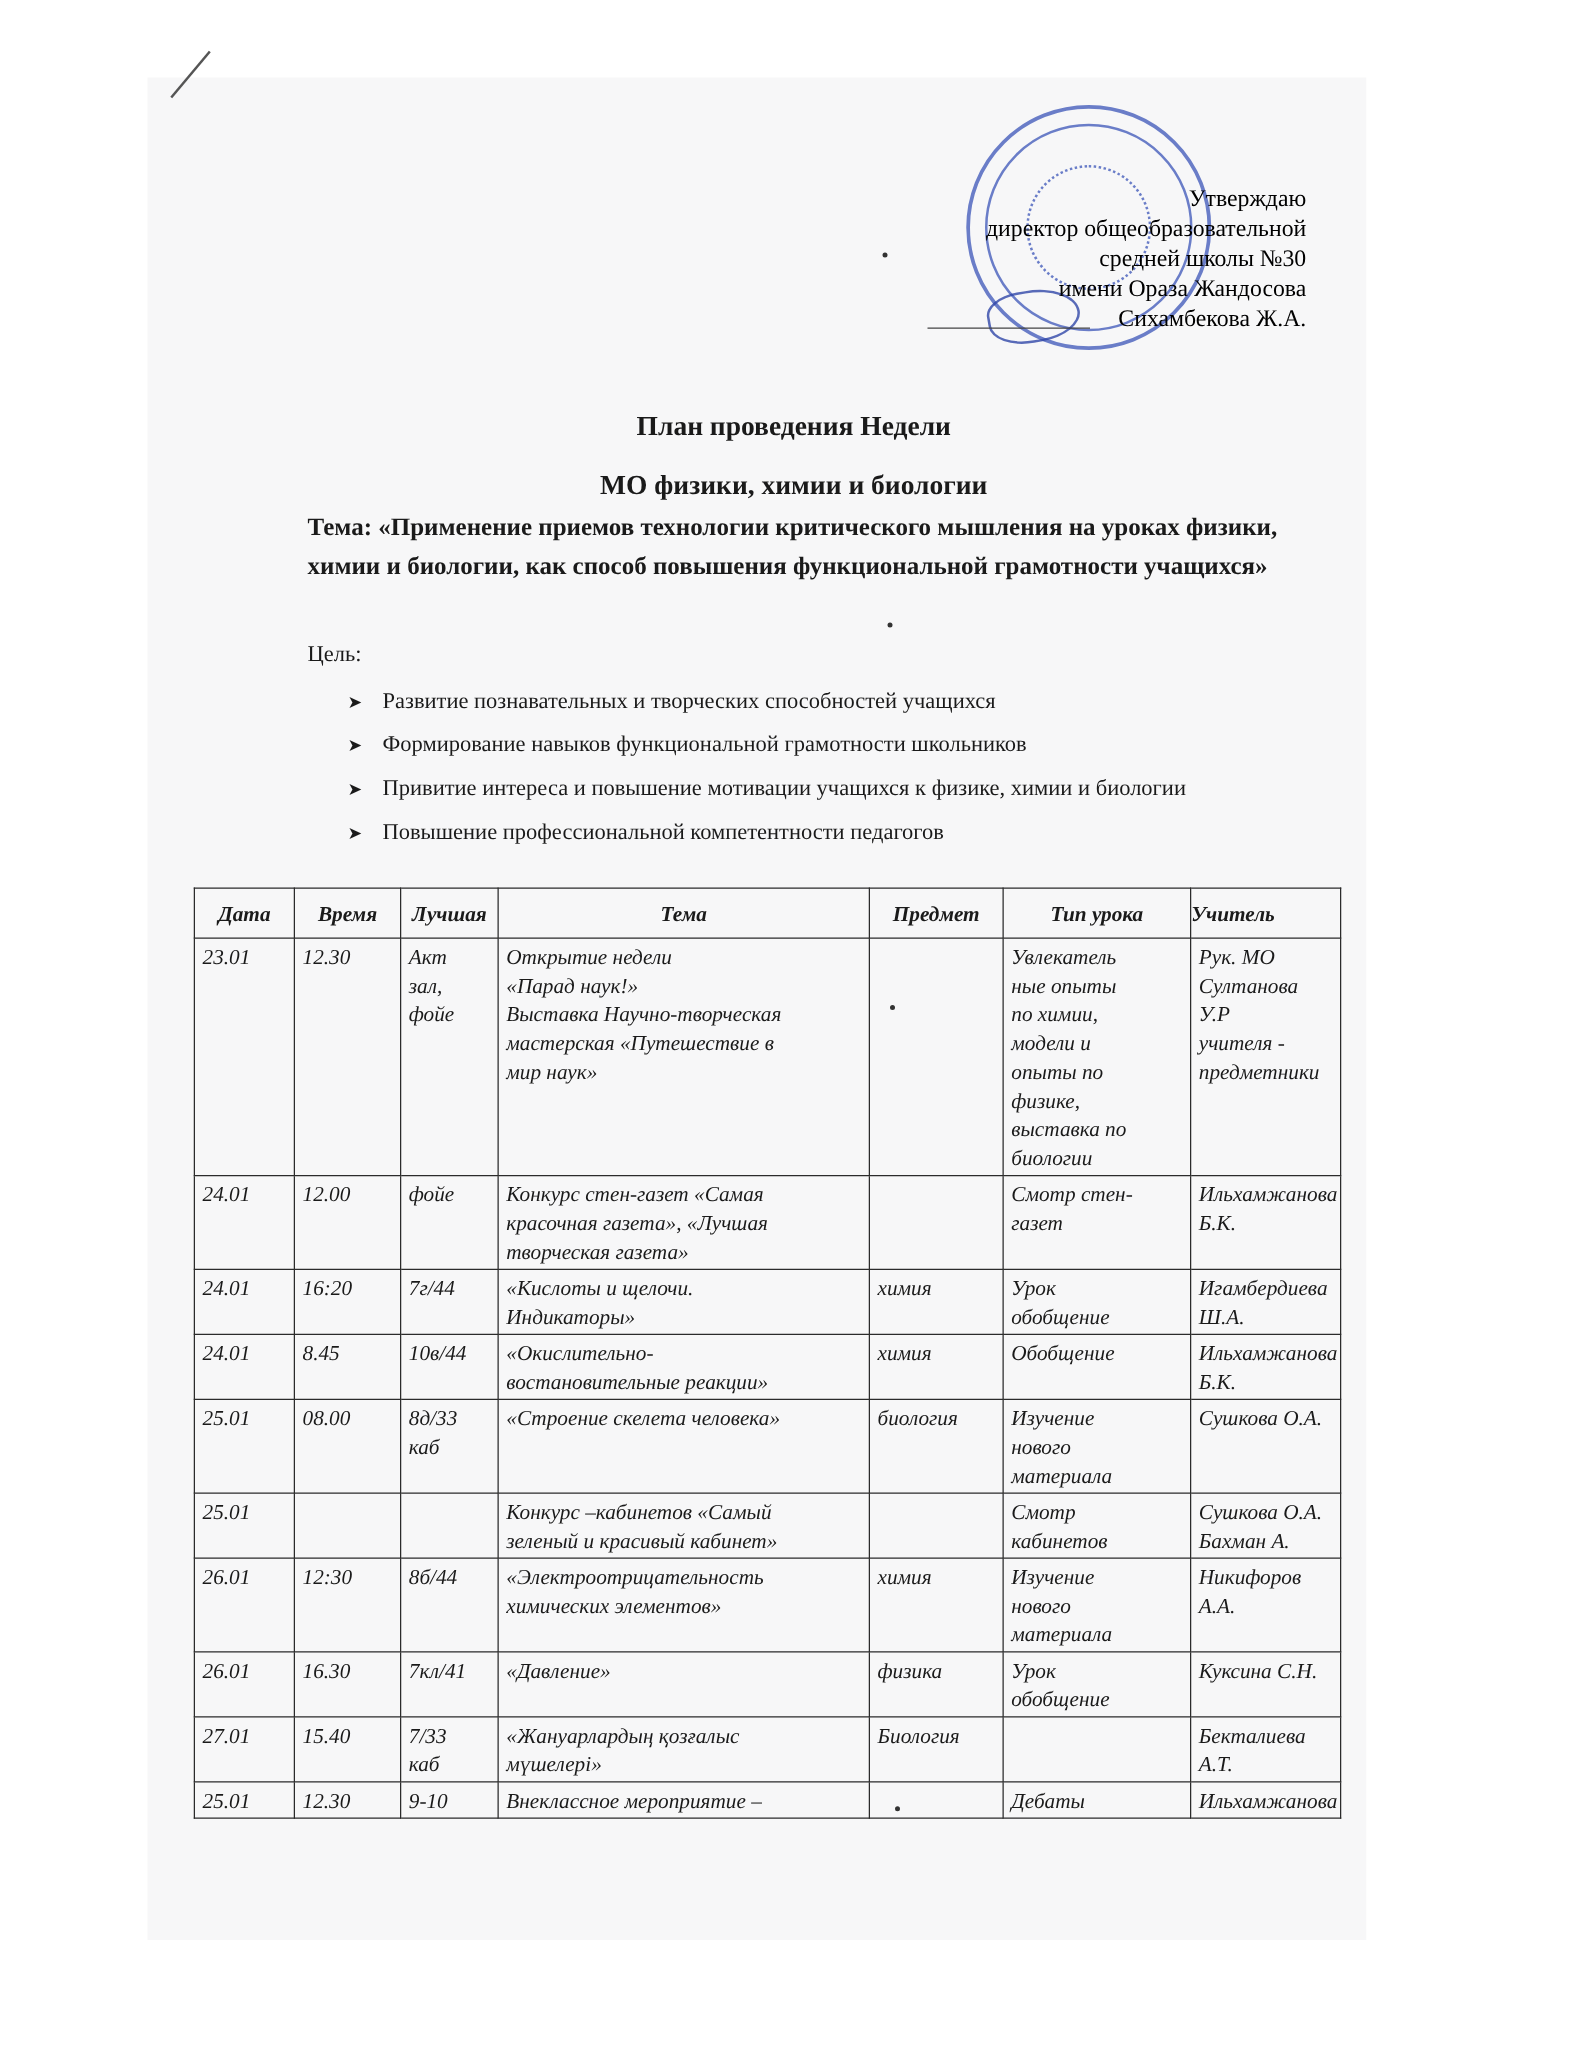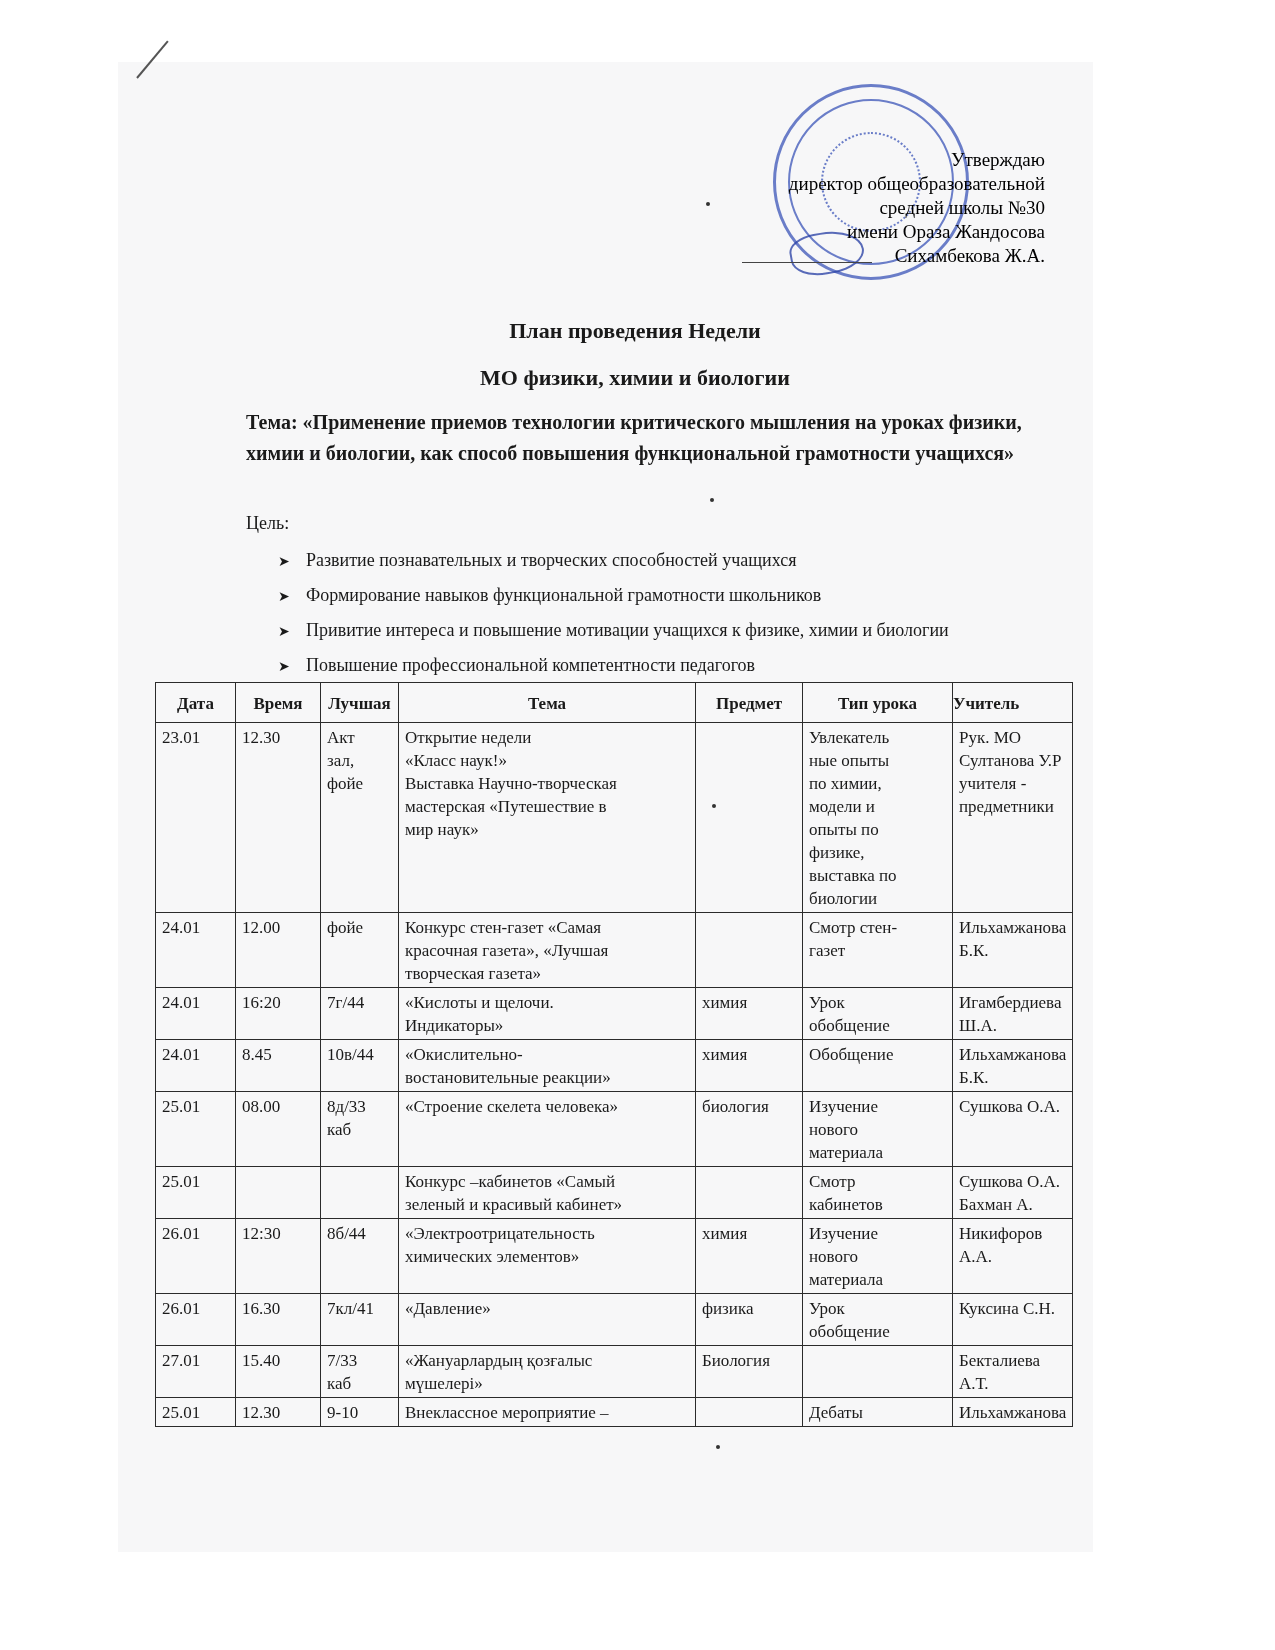--- a/index.html
+++ b/index.html
@@ -37,36 +37,37 @@
     content: ""; position: absolute; left: 45px; top: 45px; right: 45px; bottom: 45px;
     border-radius: 50%; border: 2px dotted #3b55b8;
   }
   .signature {
     position: absolute; left: 790px; top: 232px; width: 70px; height: 38px;
     border: 2px solid #3046a8; border-radius: 40% 60% 50% 50%; transform: rotate(-10deg);
     opacity: 0.8;
   }
   .title {
     position: absolute; left: 0; width: 1270px; text-align: center;
-    font-weight: bold; font-size: 22px;
+    font-weight: bold; font-size: 22px; margin-top: 10px;
   }
   .t1 { top: 318px; }
   .t2 { top: 365px; }
   .theme {
     position: absolute; left: 246px; top: 407px; width: 790px;
     font-weight: bold; font-size: 20px; line-height: 31px;
   }
   .goal-label { position: absolute; left: 246px; top: 513px; font-size: 18px; }
   .goals { position: absolute; left: 278px; top: 548px; font-size: 18px; margin: 0; padding: 0; list-style: none; }
   .goals li { height: 35px; line-height: 24px; white-space: nowrap; }
   .goals .arrow { display: inline-block; width: 28px; font-size: 14px; }
   table.plan {
-    position: absolute; left: 155px; top: 682px; width: 917px;
+    position: absolute; left: 155px; top: 710px; width: 917px;
     border-collapse: collapse; font-size: 17px; line-height: 23px;
     table-layout: fixed;
+    font-style: italic;
   }
   table.plan th, table.plan td {
     border: 1.5px solid #2b2b2b; vertical-align: top; padding: 3px 6px 2px 6px; text-align: left;
   }
   table.plan th { font-weight: bold; text-align: center; height: 34px; vertical-align: middle; }
   table.plan th.col-teacher { text-align: left; padding-left: 0; }
   .cell-line { display: block; }
   .dot { position: absolute; width: 4px; height: 4px; border-radius: 50%; background: #333; }
 </style>
 </head>
@@ -130,21 +131,21 @@
       <tr>
         <td><span>23.01</span></td>
         <td><span>12.30</span></td>
         <td>
           <span class="cell-line">Акт</span>
           <span class="cell-line">зал,</span>
           <span class="cell-line">фойе</span>
         </td>
         <td>
           <span class="cell-line">Открытие недели</span>
-          <span class="cell-line">«Класс наук!»</span>
+          <span class="cell-line">«Парад наук!»</span>
           <span class="cell-line">Выставка Научно-творческая</span>
           <span class="cell-line">мастерская     «Путешествие в</span>
           <span class="cell-line">мир наук»</span>
         </td>
         <td><span></span></td>
         <td>
           <span class="cell-line">Увлекатель</span>
           <span class="cell-line">ные опыты</span>
           <span class="cell-line">по химии,</span>
           <span class="cell-line">модели и</span>

